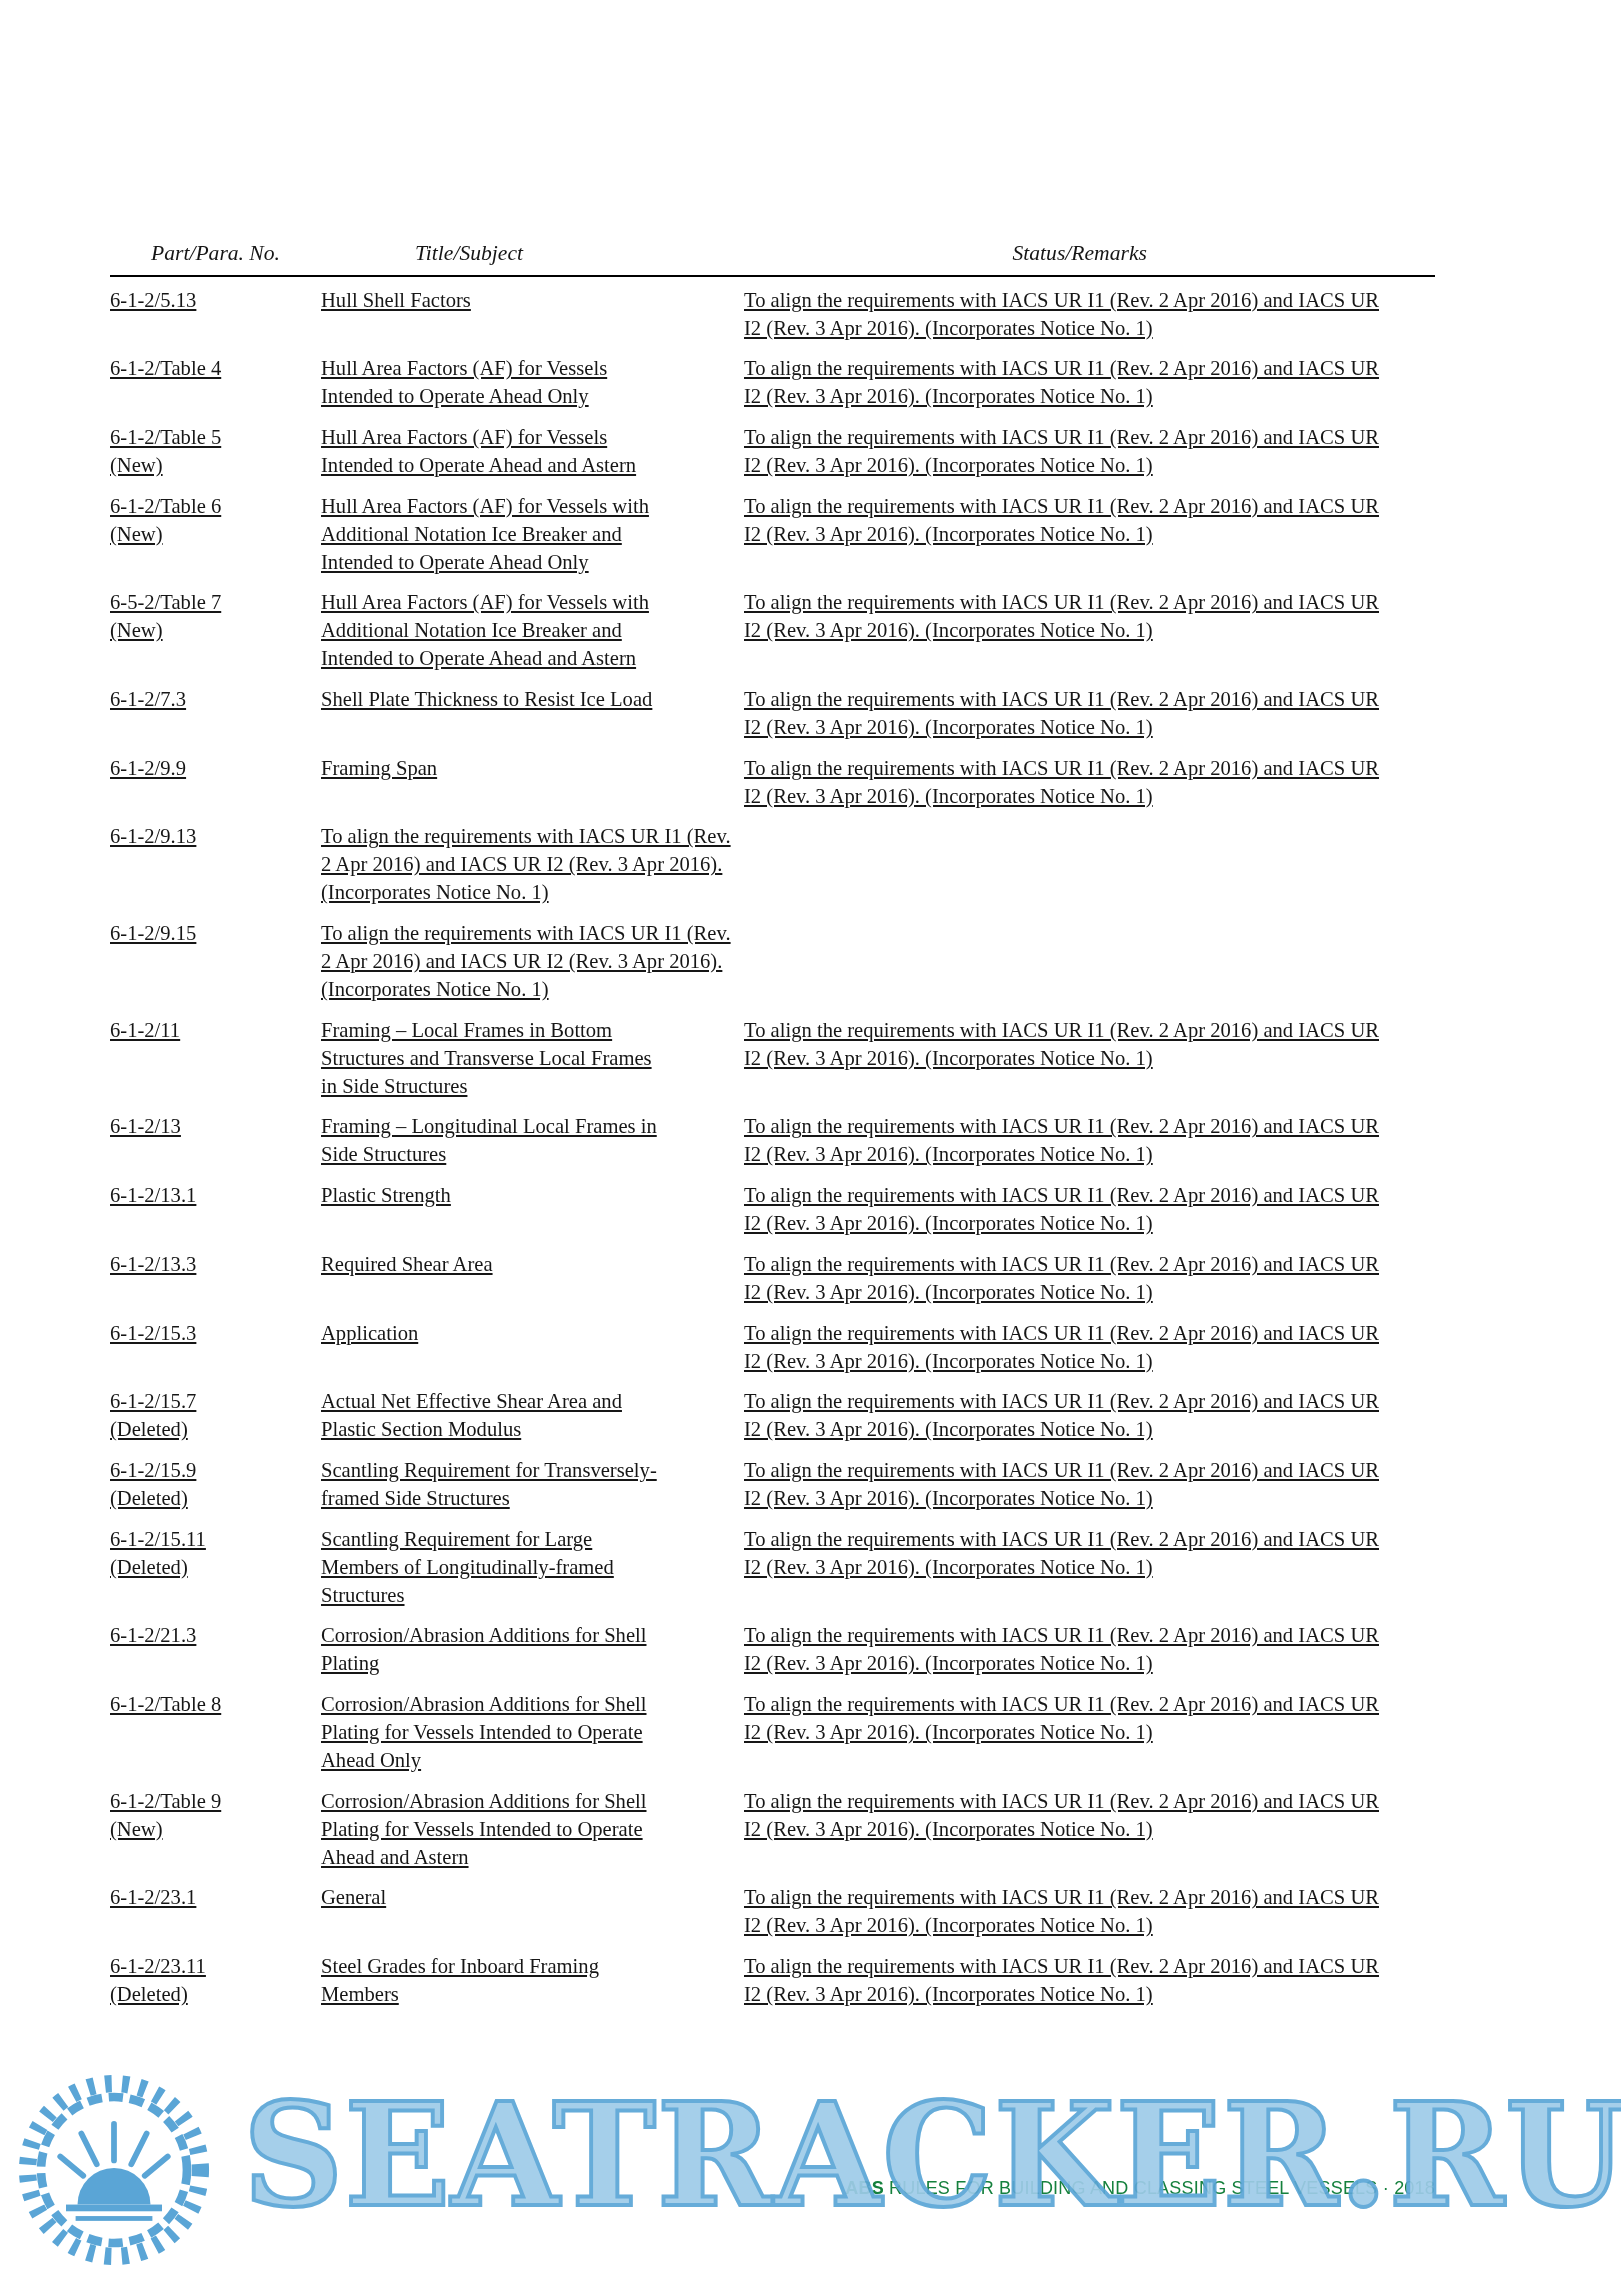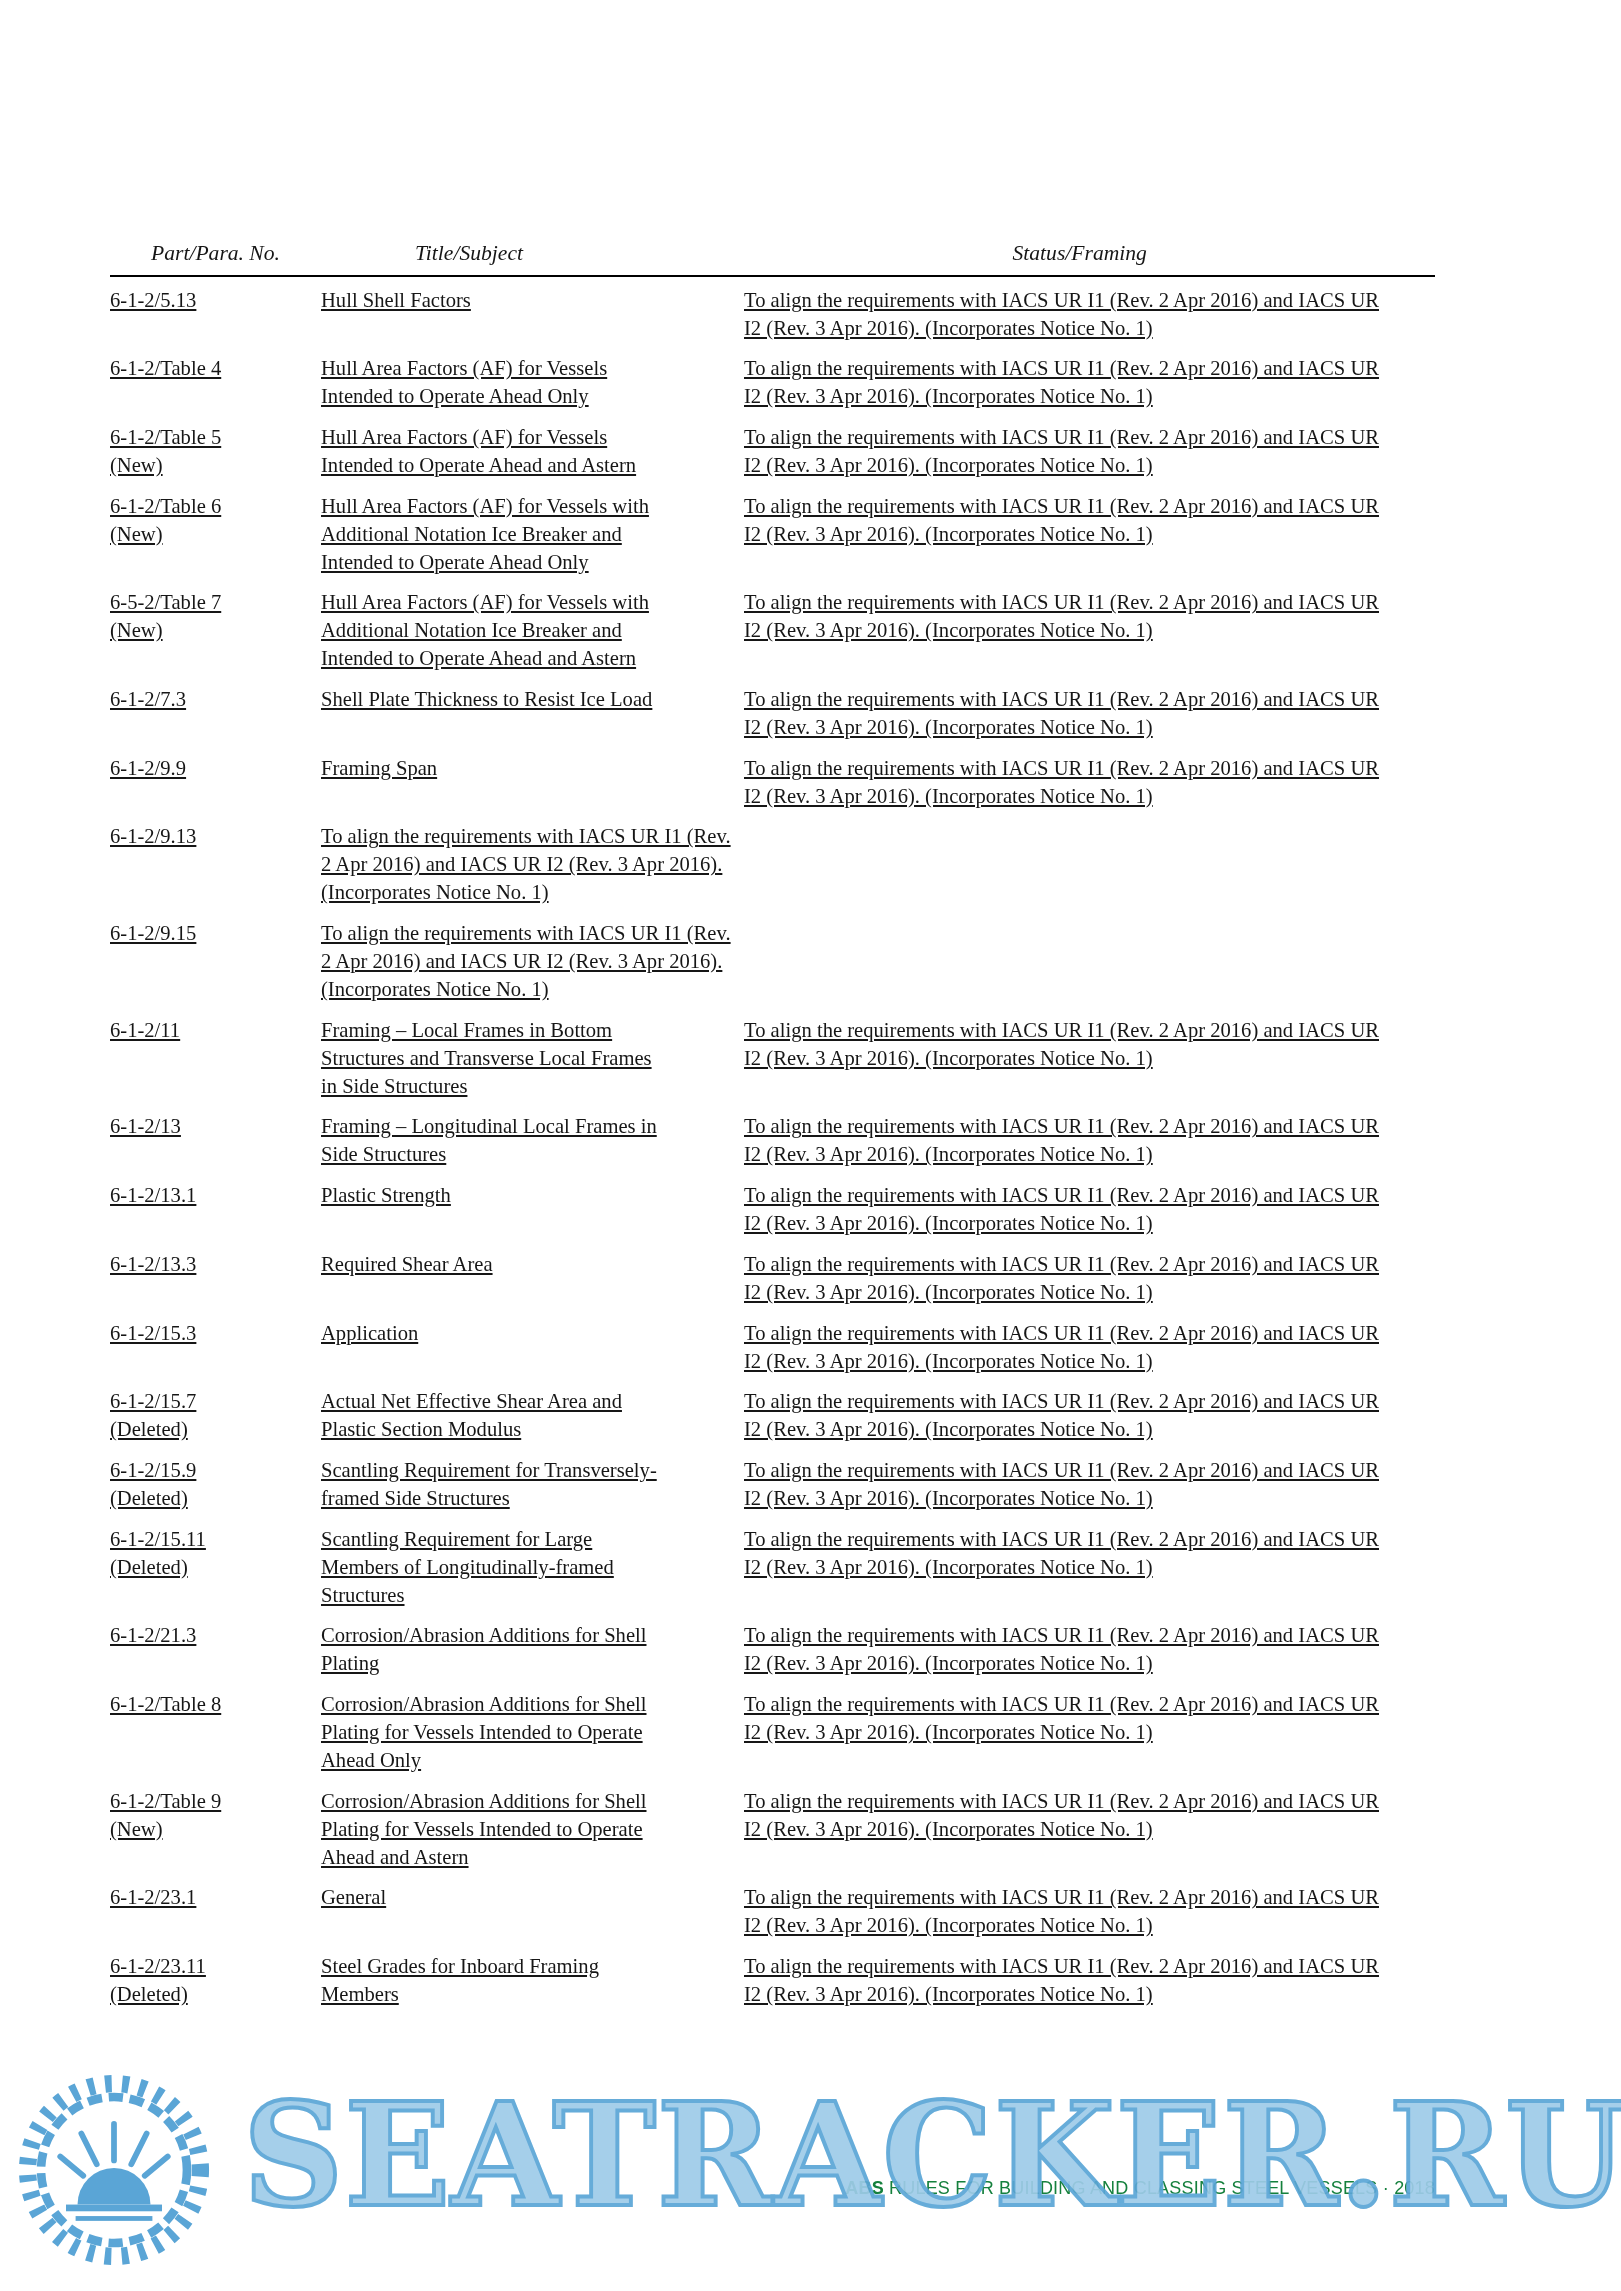--- a/index.html
+++ b/index.html
@@ -56,21 +56,21 @@
   
   .sun-logo { position:absolute; left:17.6px; top:2066px; width:192px; height:208px; z-index:2; }
 </style>
 </head>
 <body>
 
 <div class="doc">
   <div class="thead">
     <span class="h1">Part/Para. No.</span>
     <span class="h2">Title/Subject</span>
-    <span class="h3">Status/Framing</span>
+    <span class="h3">Status/Remarks</span>
   </div>
   <div class="tbody">
   <div class="trow">
     <div class="c1">
       <span>6-1-2/5.13</span>
       
     </div>
     <div class="c2">Hull Shell Factors</div>
     <div class="c3">To align the requirements with IACS UR I1 (Rev. 2 Apr 2016) and IACS UR I2 (Rev. 3 Apr 2016).  (Incorporates Notice No. 1)</div>
   </div>

